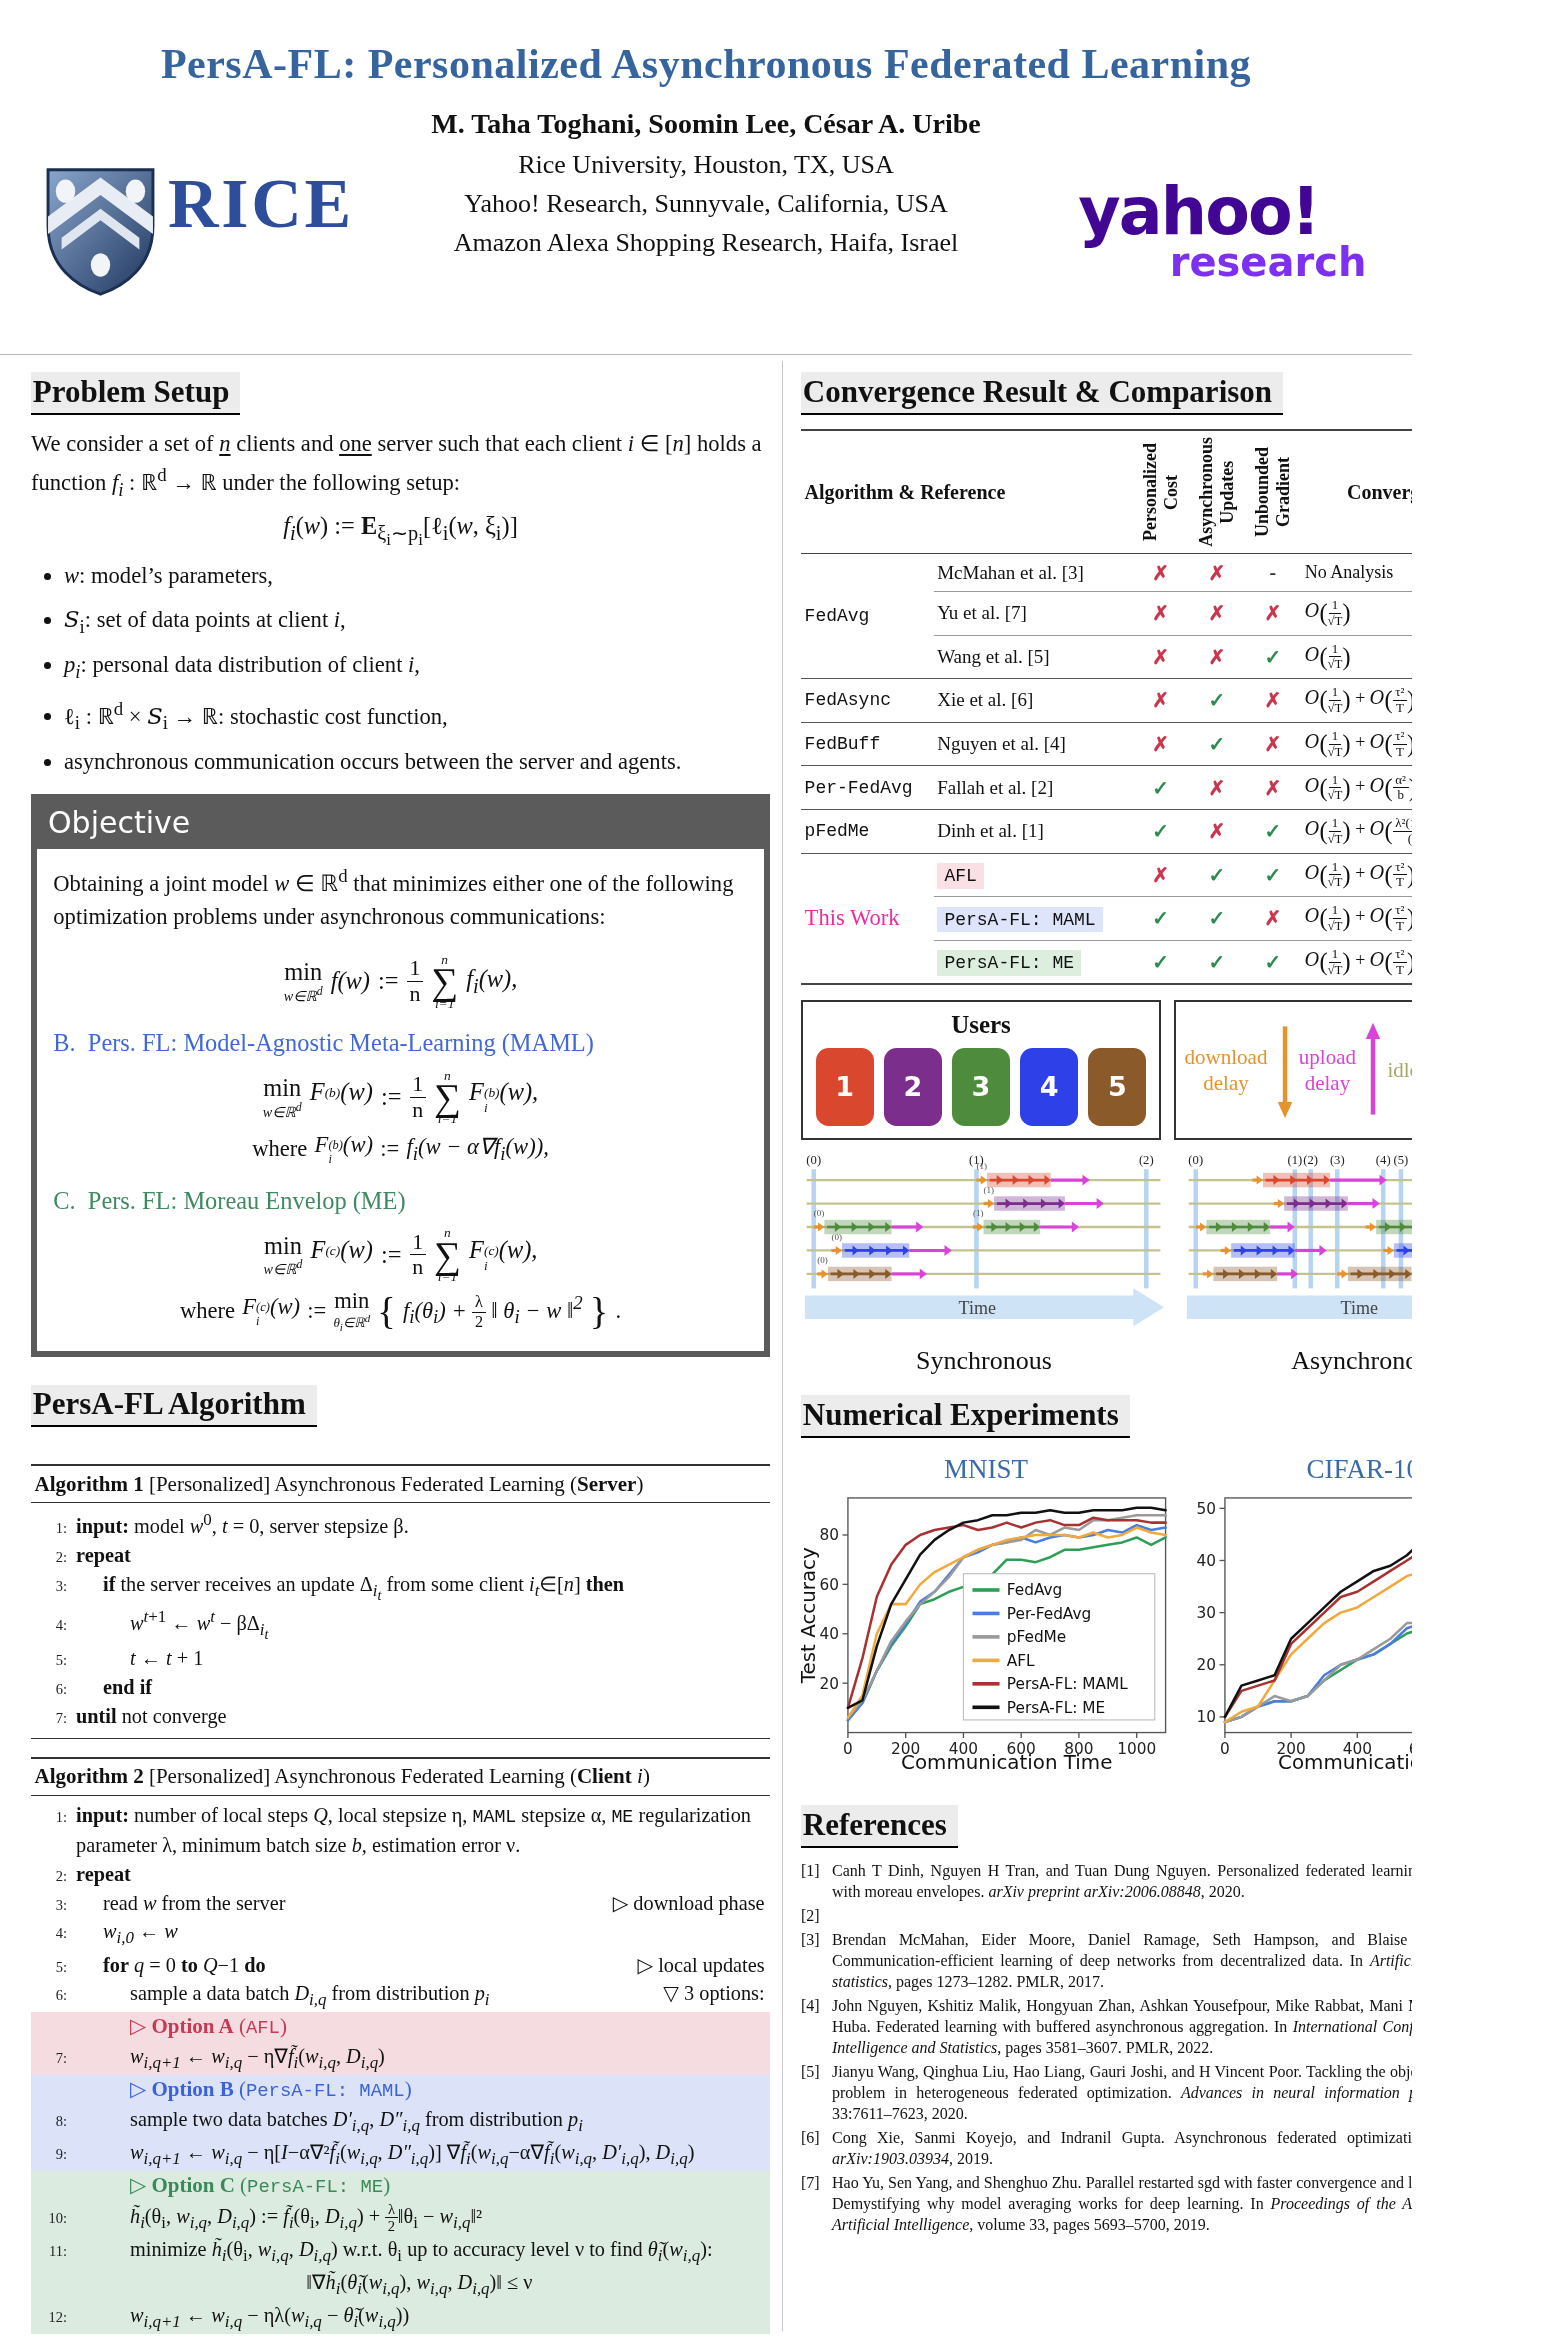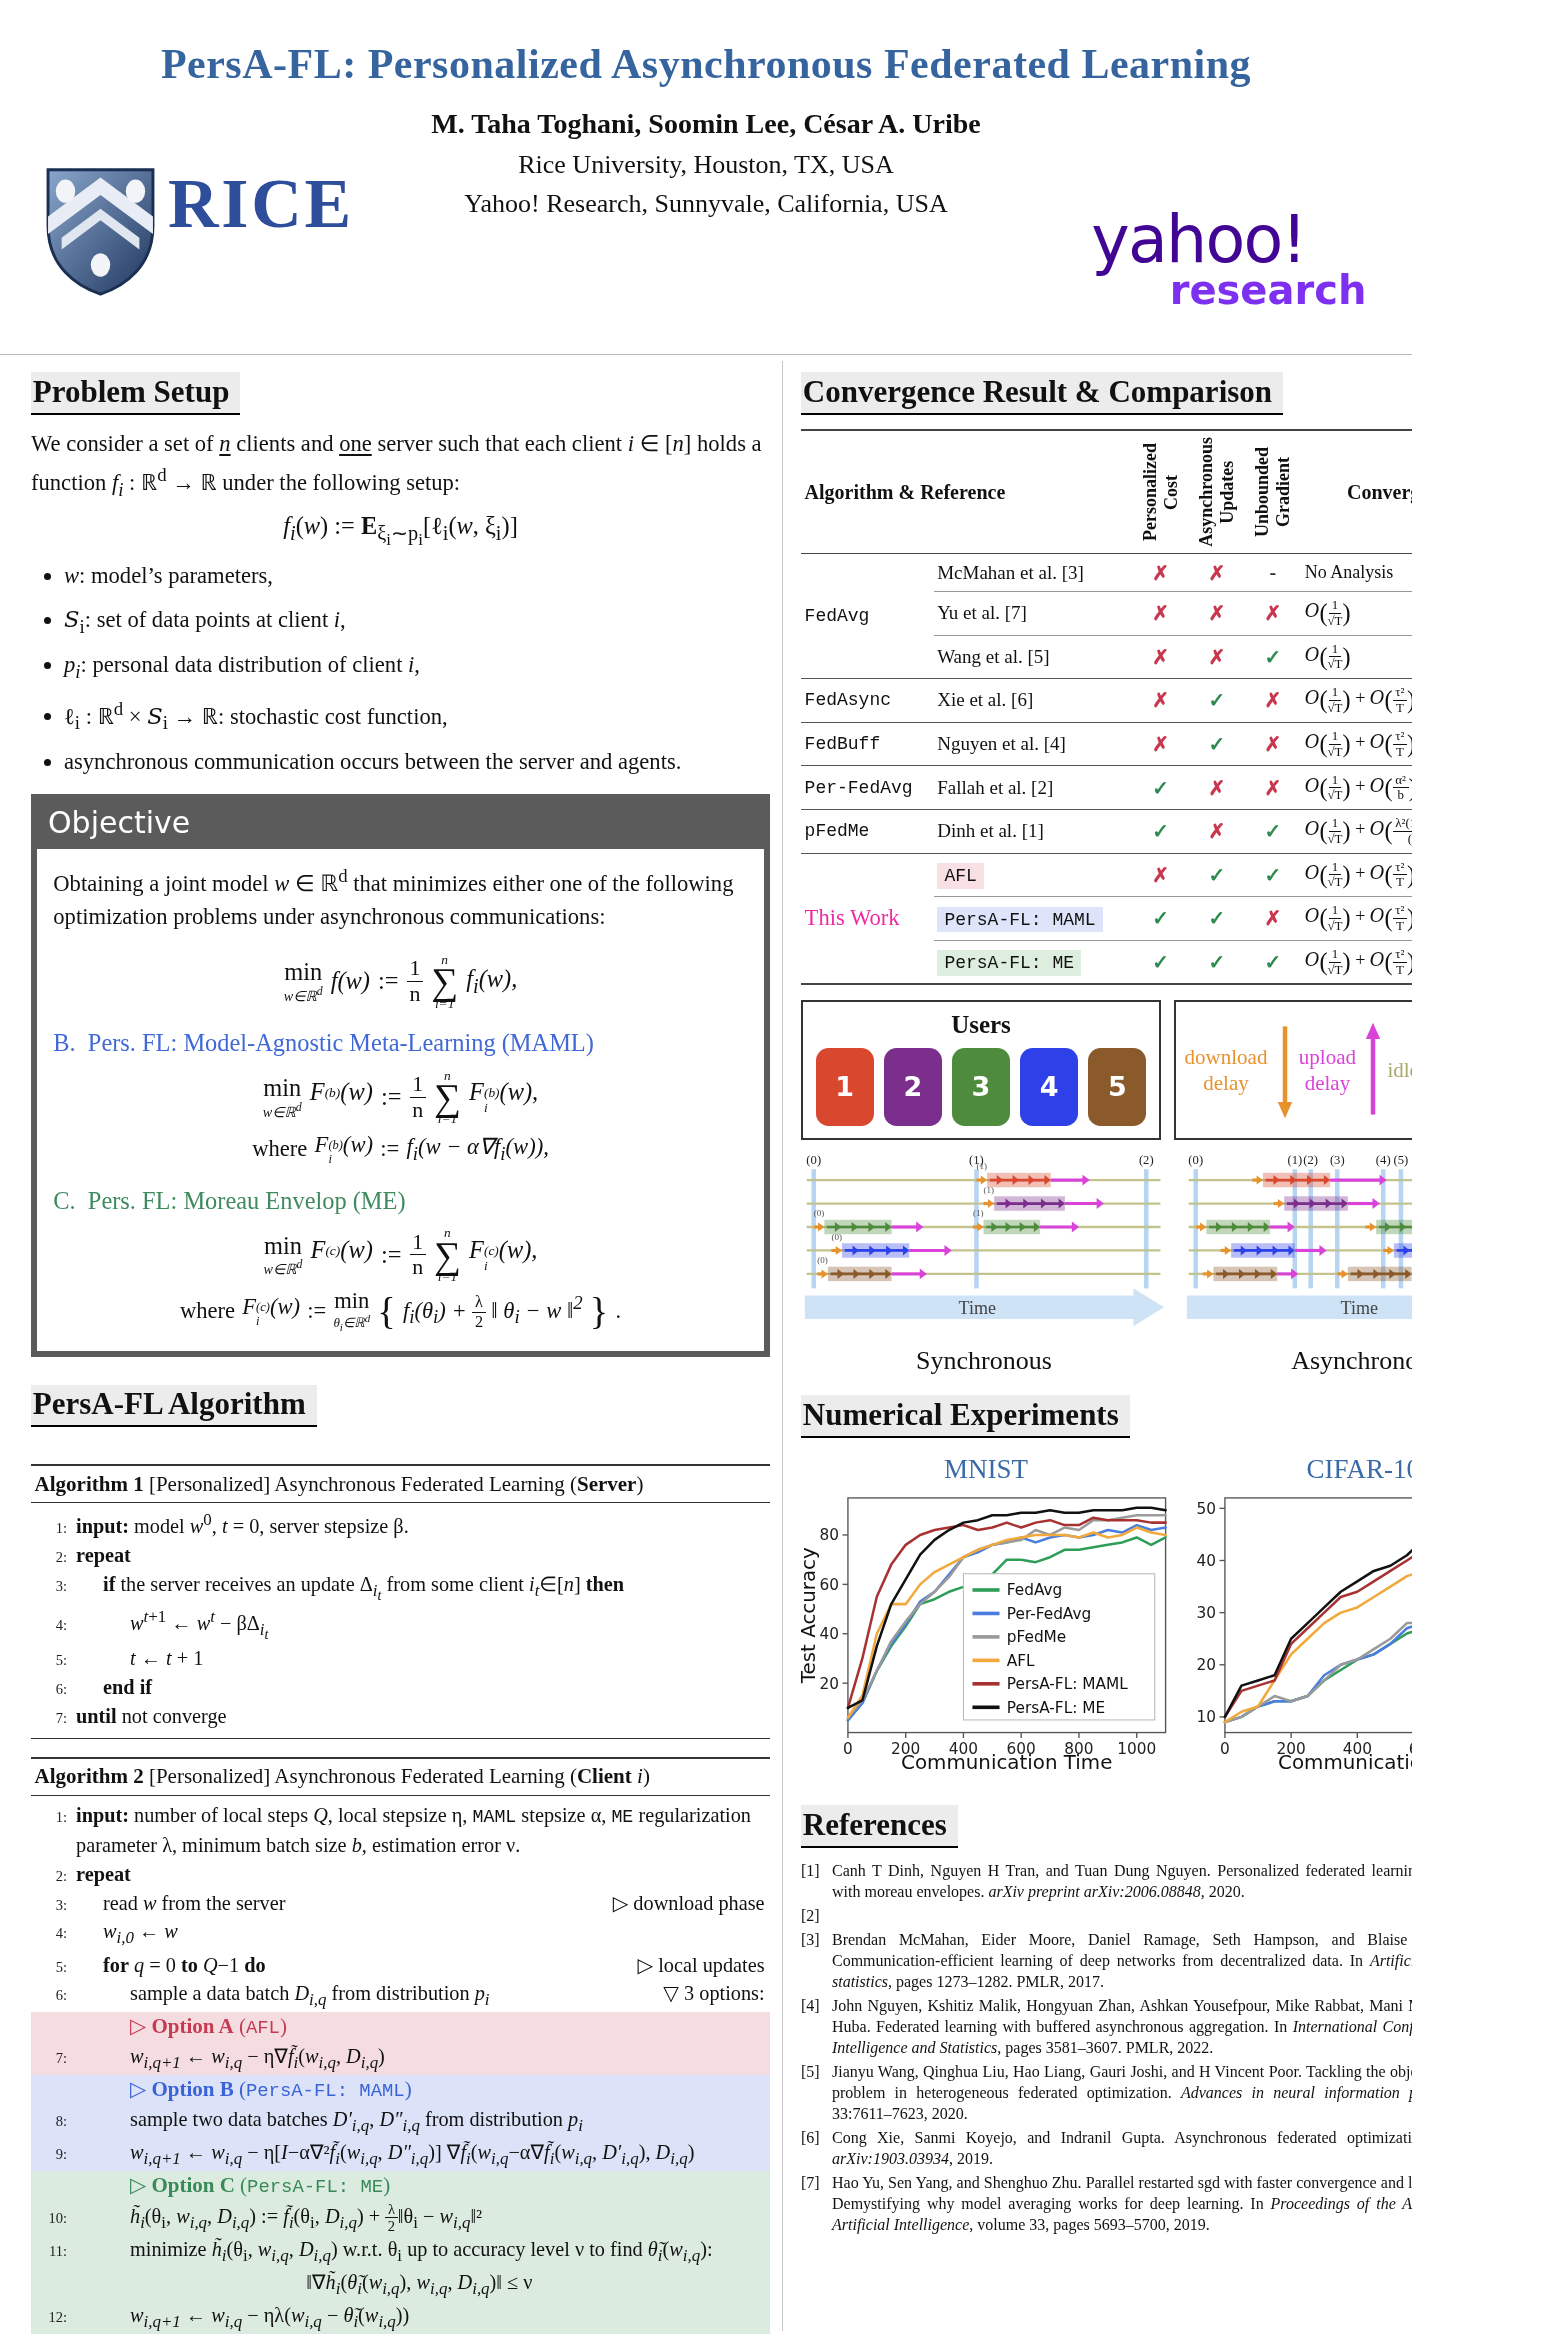--- a/index.html
+++ b/index.html
@@ -6,21 +6,21 @@
   .poster{position:relative;width:1412px;height:2342px;background:#fff;overflow:hidden;
           font-family:"Liberation Serif", serif;color:#111;}
   
   .hdr{position:absolute;top:0;left:0;width:100%;text-align:center;}
   .title{margin-top:40px;font-size:42px;font-weight:bold;color:#35649e;letter-spacing:0.5px;}
   .authors{margin-top:20px;font-size:28px;font-weight:bold;}
   .affil{margin-top:5.4px;font-size:26px;line-height:1.5;}
   .rice{position:absolute;left:42px;top:164px;display:flex;align-items:flex-start;gap:9px;}
   .rice-name{font-size:70px;font-weight:bold;color:#2e4d9b;letter-spacing:2.7px;font-family:"Liberation Serif",serif;}
   .yahoo{position:absolute;right:33px;top:181px;width:361px;text-align:center;font-family:"DejaVu Sans",sans-serif;}
-  .yahoo-main{font-size:65px;font-weight:400;color:#410693;letter-spacing:-1.8px;line-height:.95;margin-top:28px;}
+  .yahoo-main{font-size:65px;font-weight:700;color:#410693;letter-spacing:-1.8px;line-height:.95;}
   .yahoo-sub{font-size:40px;font-weight:800;color:#7e30f0;text-align:right;padding-right:12.6px;margin-top:-3.6px;}
   .hr-top{position:absolute;left:0;top:354px;width:100%;height:0.9px;background:#bbb;}
   .vdiv{position:absolute;left:782px;top:361px;width:0.9px;height:1970px;background:#c6c6c6;}
   
   .colL{position:absolute;left:31px;top:365px;width:739px;}
   .colR{position:absolute;left:801px;top:365px;width:748px;}
   .shead{display:inline-block;font-size:31px;font-weight:bold;background:#ececec;
          border-bottom:2.7px solid #000;padding:1.8px 11px 2.7px 1.8px;margin:7.2px 0 9px 0;}
   .ptext{font-size:22.6px;line-height:1.5;margin:3.6px 0;}
   .formula-c{font-size:24.4px;text-align:center;margin:9px 0 11px 0;}
@@ -122,20 +122,21 @@
 <body>
 
 <div class="poster">
 
   <div class="hdr">
     <div class="title">PersA-FL: Personalized Asynchronous Federated Learning</div>
     <div class="authors">M. Taha Toghani, Soomin Lee, César A. Uribe</div>
     <div class="affil">
       <div>Rice University, Houston, TX, USA</div>
       <div>Yahoo! Research, Sunnyvale, California, USA</div>
+      <div>Amazon Alexa Shopping Research, Haifa, Israel</div>
     </div>
   </div>
 
   <div class="rice">
     <svg width="117" height="136" viewBox="0 0 60 70">
       <defs>
         <linearGradient id="shg" x1="0" y1="0" x2="1" y2="1">
           <stop offset="0" stop-color="#8aa6cc"></stop>
             <stop offset="1" stop-color="#20375f"></stop>
         </linearGradient>

